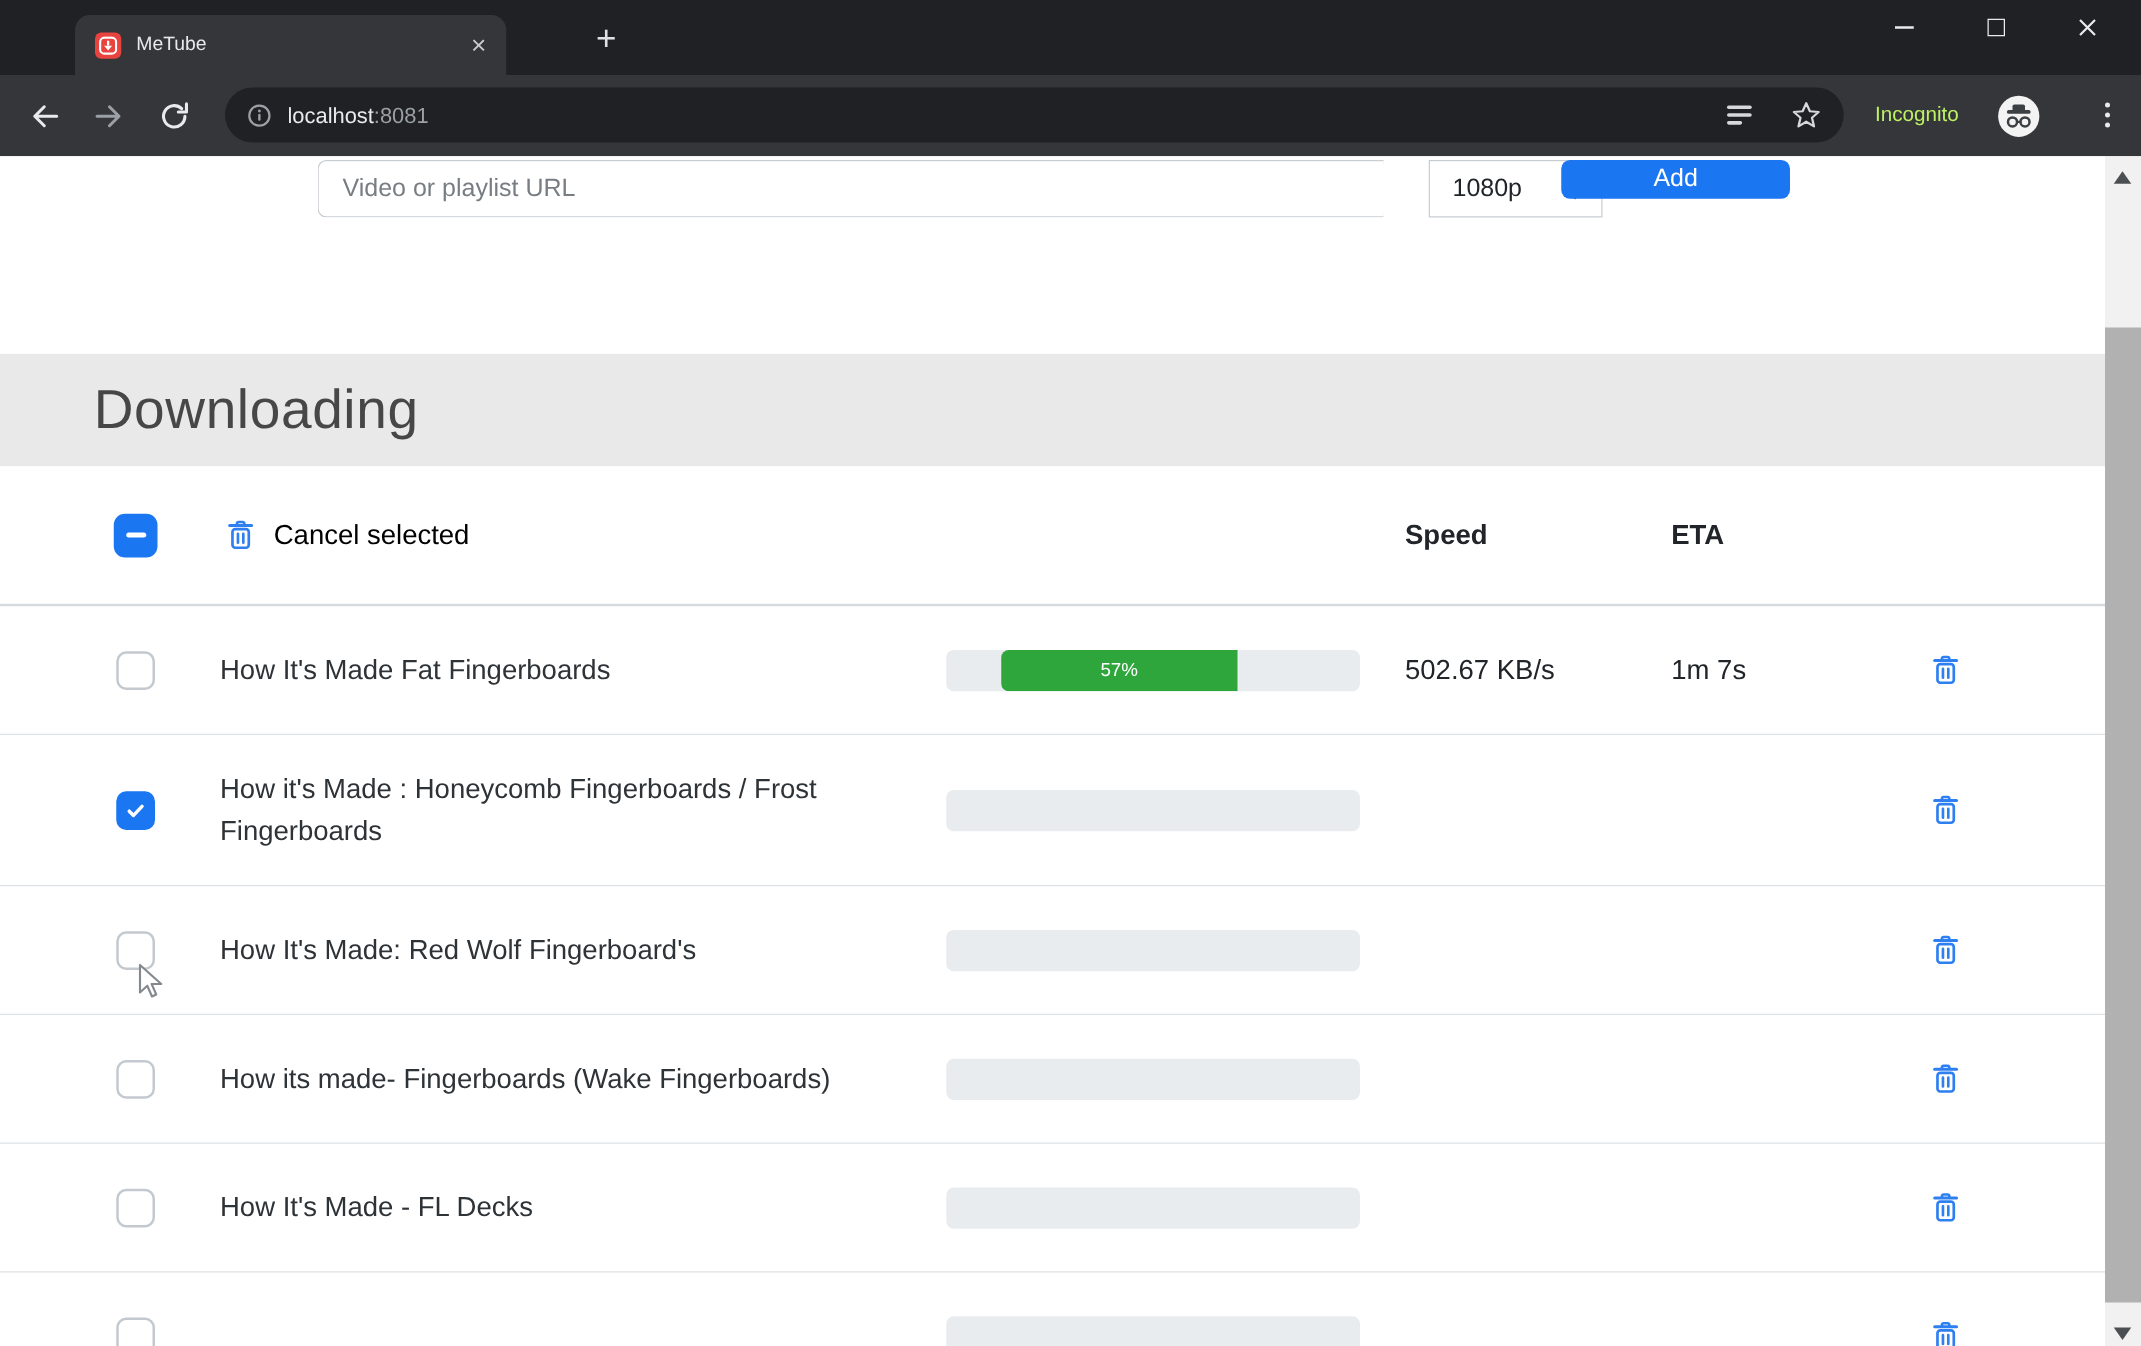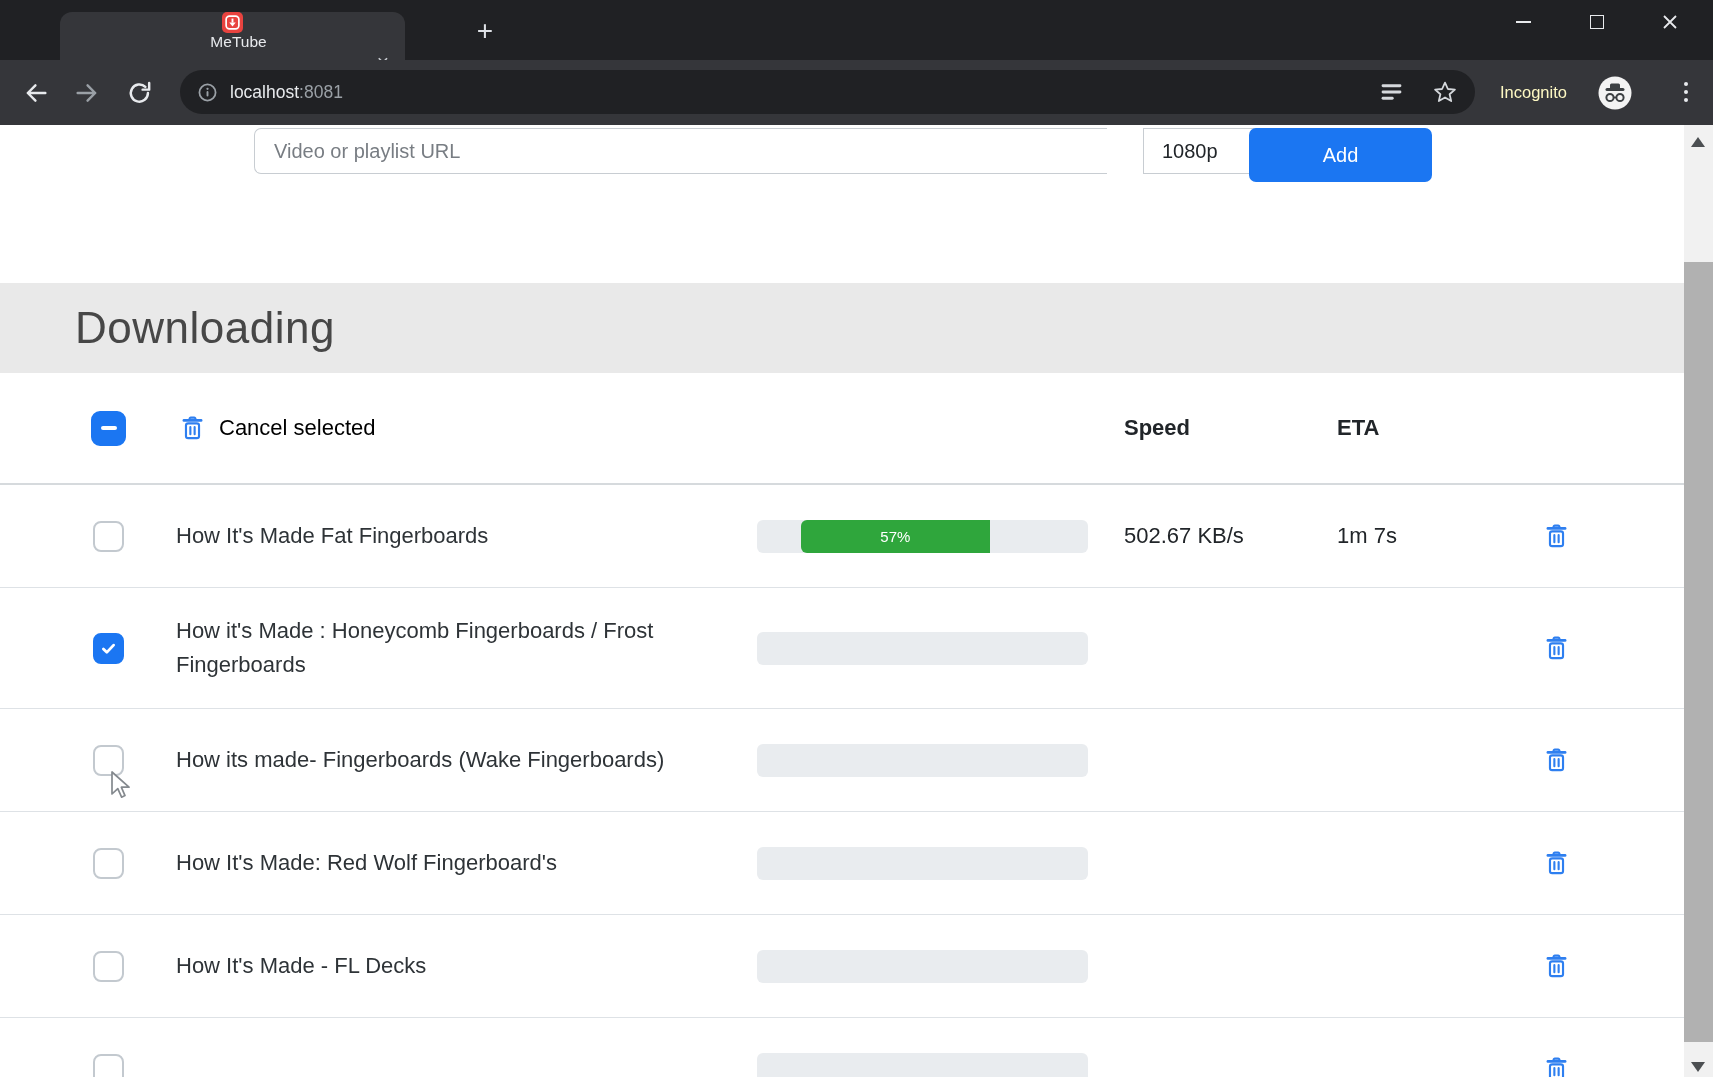--- a/index.html
+++ b/index.html
@@ -2,53 +2,53 @@
 <html><head>
 <meta charset="utf-8">
 <style>
   html,body{margin:0;padding:0;background:#555;}
   .screen{position:relative;width:1713px;height:1077px;overflow:hidden;background:#ffffff;
           font-family:"Liberation Sans",sans-serif;}
 
   
   .tabstrip{position:absolute;left:0;top:0;width:1713px;height:60px;background:#202124;}
   .tab{position:absolute;left:60px;top:12px;width:345px;height:48px;background:#35363a;
-       border-radius:12px 12px 0 0;display:flex;align-items:center;padding:0 16px;box-sizing:border-box;flex-direction:column;}
+       border-radius:12px 12px 0 0;display:flex;align-items:center;padding:0 16px;box-sizing:border-box;}
   .favicon{width:21px;height:21px;background:#e8433f;border-radius:5px;display:flex;align-items:center;justify-content:center;flex:none;}
   .tab-title{margin-left:12px;color:#e8eaed;font-size:15.5px;}
   .tab-close{margin-left:auto;color:#c9cdd2;font-size:21px;line-height:21px;cursor:default;}
   .newtab{position:absolute;left:468px;top:14px;width:34px;height:34px;color:#dee1e6;font-size:28px;
           display:flex;align-items:center;justify-content:center;}
   .win-controls{position:absolute;right:7px;top:0;height:44px;display:flex;}
   .win-btn{width:73px;height:44px;display:flex;align-items:center;justify-content:center;color:#e8eaed;}
   .bar-min{width:15px;height:1.8px;background:#e8eaed;}
   .box-max{width:12px;height:12px;border:1.7px solid #e8eaed;}
 
   .toolbar{position:absolute;left:0;top:60px;width:1713px;height:65px;background:#35363a;}
   .nav-ico{position:absolute;top:50%;transform:translateY(-50%);}
   .addressbar{position:absolute;left:180px;top:10px;width:1295px;height:44px;border-radius:22px;
               background:#202124;display:flex;align-items:center;padding:0 18px;box-sizing:border-box;}
   .url{margin-left:13px;font-size:17.5px;}
   .url .host{color:#e8eaed;} .url .port{color:#9aa0a6;}
   .ab-spacer{flex:1;}
   .incog-wrap{position:absolute;left:1500px;top:0;height:65px;display:flex;align-items:center;}
-  .incog-label{color:#fef9c3;font-size:16.5px;margin-right:30px;}
+  .incog-label{color:#bef264;font-size:16.5px;margin-right:30px;}
   .menu-dots{position:absolute;left:1666px;top:12px;width:40px;height:40px;display:flex;align-items:center;justify-content:center;}
   .dot{width:4px;height:4px;border-radius:50%;background:#e8eaed;margin:2.2px 0;}
 
   
   .page{position:absolute;left:0;top:125px;width:1684px;height:952px;background:#fff;}
 
   .url-input{position:absolute;left:254px;top:3px;width:853px;height:46px;box-sizing:border-box;
              border:1.5px solid #c8cdd2;border-right:none;border-radius:7px 0 0 7px;background:#fff;
              display:flex;align-items:center;padding:0 19px;color:#787d83;font-size:20px;}
   .quality-select{position:absolute;left:1107px;top:3px;width:139px;height:46px;box-sizing:border-box;
              border:1.5px solid #c8cdd2;background:#fff;display:flex;align-items:center;
              padding:0 14px 0 18px;color:#212529;font-size:20px;margin-left:36px;}
-  .add-btn{position:absolute;left:1249px;top:3px;width:183px;height:54px;background:#1b76f2;border:none;
+  .add-btn{position:absolute;left:1249px;top:3px;width:183px;height:31px;background:#1b76f2;border:none;
              border-radius:7px;color:#fff;font-size:20px;display:flex;align-items:center;justify-content:center;
              font-family:"Liberation Sans",sans-serif;}
   .sel-arrows{margin-left:auto;}
 
   .band{position:absolute;left:0;top:158px;width:1684px;height:90px;background:#e9e9e9;display:flex;align-items:center;}
   .band-title{margin-left:75px;font-size:44px;color:#474747;letter-spacing:.5px;}
 
   .list{position:absolute;left:0;top:248px;width:1684px;}
   .grid{display:grid;grid-template-columns:101px 581px 331px 36px 213px 205px 66px;
         padding-left:75px;align-items:center;box-sizing:border-box;}
@@ -259,46 +259,46 @@
         </svg>
       </button>
     </div>
   </div>
 
   <div class="grid dl-row">
     <div>
               <div class="cb">
       </div>
     </div>
+    <div class="row-title">How It's Made: Red Wolf Fingerboard's</div>
+    <div>
+              <div class="bar-track">
+      </div>
+    </div>
+    <div></div>
+    <div class="cell-val"></div>
+    <div class="cell-val"></div>
+    <div>
+      <button class="trash-btn">
+        <svg width="27" height="27" viewBox="0 0 24 24">
+          <path d="M9.4 4.3 V3.4 a1.1 1.1 0 0 1 1.1-1.1 h3 a1.1 1.1 0 0 1 1.1 1.1 V4.3" fill="none" stroke="#2e7ff0" stroke-width="1.9" stroke-linecap="round"></path>
+          <path d="M4.3 4.8 H19.7" stroke="#2e7ff0" stroke-width="2.3" stroke-linecap="round"></path>
+          <rect x="6.2" y="7.4" width="11.6" height="13.2" rx="2" fill="none" stroke="#2e7ff0" stroke-width="1.9"></rect>
+          <path d="M10.1 10.8 V17 M13.9 10.8 V17" stroke="#2e7ff0" stroke-width="1.9" stroke-linecap="round"></path>
+        </svg>
+      </button>
+    </div>
+  </div>
+
+  <div class="grid dl-row">
+    <div>
+              <div class="cb">
+      </div>
+    </div>
     <div class="row-title">How its made- Fingerboards (Wake Fingerboards)</div>
-    <div>
-              <div class="bar-track">
-      </div>
-    </div>
-    <div></div>
-    <div class="cell-val"></div>
-    <div class="cell-val"></div>
-    <div>
-      <button class="trash-btn">
-        <svg width="27" height="27" viewBox="0 0 24 24">
-          <path d="M9.4 4.3 V3.4 a1.1 1.1 0 0 1 1.1-1.1 h3 a1.1 1.1 0 0 1 1.1 1.1 V4.3" fill="none" stroke="#2e7ff0" stroke-width="1.9" stroke-linecap="round"></path>
-          <path d="M4.3 4.8 H19.7" stroke="#2e7ff0" stroke-width="2.3" stroke-linecap="round"></path>
-          <rect x="6.2" y="7.4" width="11.6" height="13.2" rx="2" fill="none" stroke="#2e7ff0" stroke-width="1.9"></rect>
-          <path d="M10.1 10.8 V17 M13.9 10.8 V17" stroke="#2e7ff0" stroke-width="1.9" stroke-linecap="round"></path>
-        </svg>
-      </button>
-    </div>
-  </div>
-
-  <div class="grid dl-row">
-    <div>
-              <div class="cb">
-      </div>
-    </div>
-    <div class="row-title">How It's Made: Red Wolf Fingerboard's</div>
     <div>
               <div class="bar-track">
       </div>
     </div>
     <div></div>
     <div class="cell-val"></div>
     <div class="cell-val"></div>
     <div>
       <button class="trash-btn">
         <svg width="27" height="27" viewBox="0 0 24 24">

